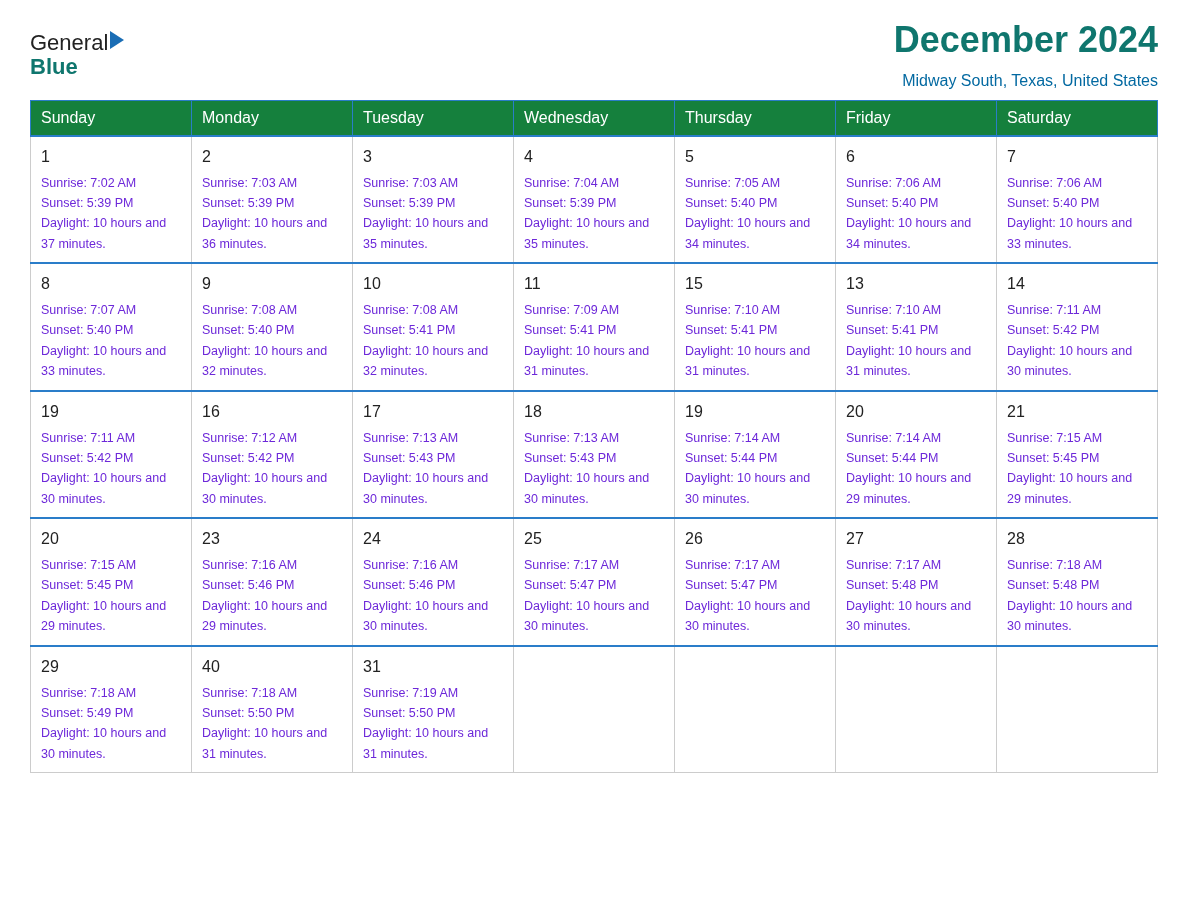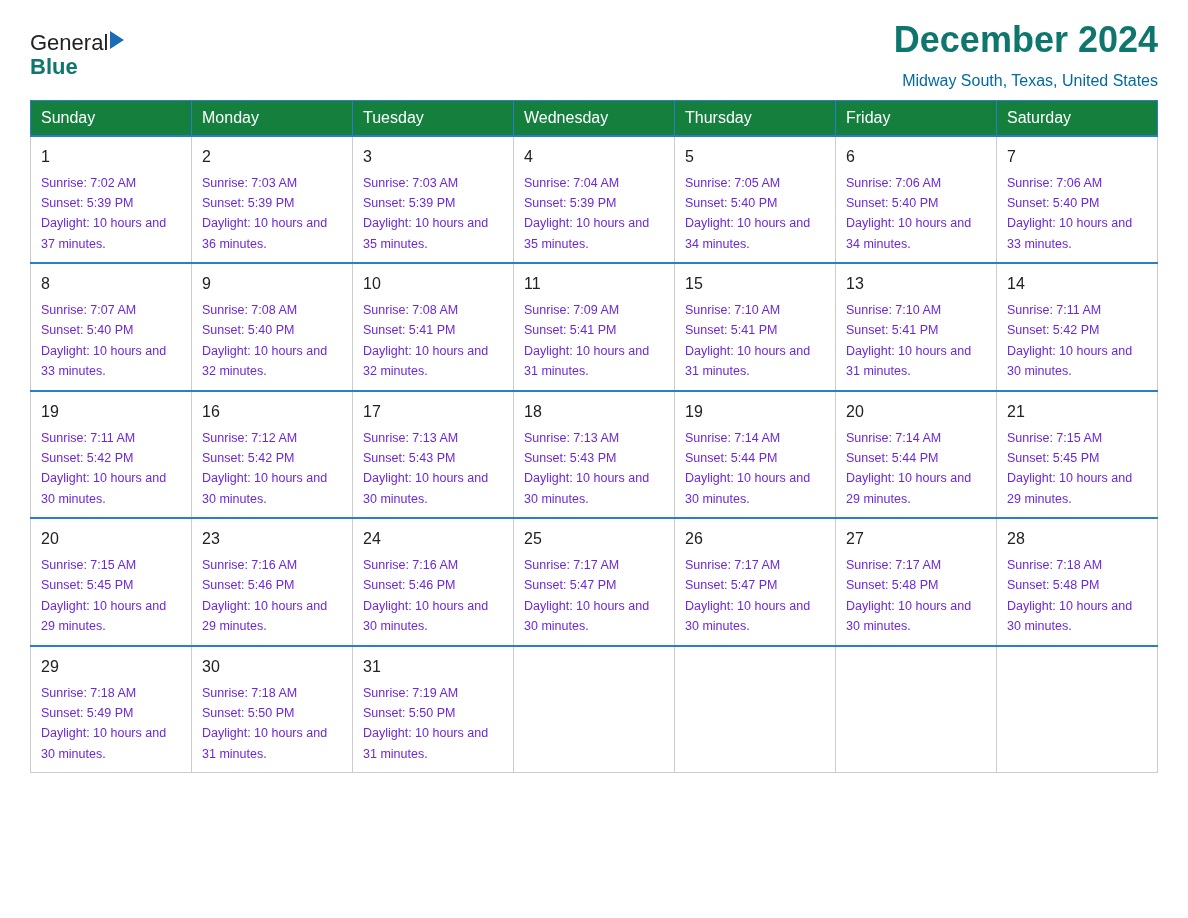--- a/index.html
+++ b/index.html
@@ -173,21 +173,21 @@
           <td><span class="day-num">20</span><span class="day-info">Sunrise: 7:15 AM<br>Sunset: 5:45 PM<br>Daylight: 10 hours and 29 minutes.</span></td>
           <td><span class="day-num">23</span><span class="day-info">Sunrise: 7:16 AM<br>Sunset: 5:46 PM<br>Daylight: 10 hours and 29 minutes.</span></td>
           <td><span class="day-num">24</span><span class="day-info">Sunrise: 7:16 AM<br>Sunset: 5:46 PM<br>Daylight: 10 hours and 30 minutes.</span></td>
           <td><span class="day-num">25</span><span class="day-info">Sunrise: 7:17 AM<br>Sunset: 5:47 PM<br>Daylight: 10 hours and 30 minutes.</span></td>
           <td><span class="day-num">26</span><span class="day-info">Sunrise: 7:17 AM<br>Sunset: 5:47 PM<br>Daylight: 10 hours and 30 minutes.</span></td>
           <td><span class="day-num">27</span><span class="day-info">Sunrise: 7:17 AM<br>Sunset: 5:48 PM<br>Daylight: 10 hours and 30 minutes.</span></td>
           <td><span class="day-num">28</span><span class="day-info">Sunrise: 7:18 AM<br>Sunset: 5:48 PM<br>Daylight: 10 hours and 30 minutes.</span></td>
         </tr>
         <tr>
           <td><span class="day-num">29</span><span class="day-info">Sunrise: 7:18 AM<br>Sunset: 5:49 PM<br>Daylight: 10 hours and 30 minutes.</span></td>
-          <td><span class="day-num">30</span><span class="day-info">Sunrise: 7:18 AM<br>Sunset: 5:50 PM<br>Daylight: 10 hours and 31 minutes.</span></td>
+          <td><span class="day-num">40</span><span class="day-info">Sunrise: 7:18 AM<br>Sunset: 5:50 PM<br>Daylight: 10 hours and 31 minutes.</span></td>
           <td><span class="day-num">31</span><span class="day-info">Sunrise: 7:19 AM<br>Sunset: 5:50 PM<br>Daylight: 10 hours and 31 minutes.</span></td>
           <td class="empty"></td>
           <td class="empty"></td>
           <td class="empty"></td>
           <td class="empty"></td>
         </tr>
       </tbody>
   </table>
 </div>
 

